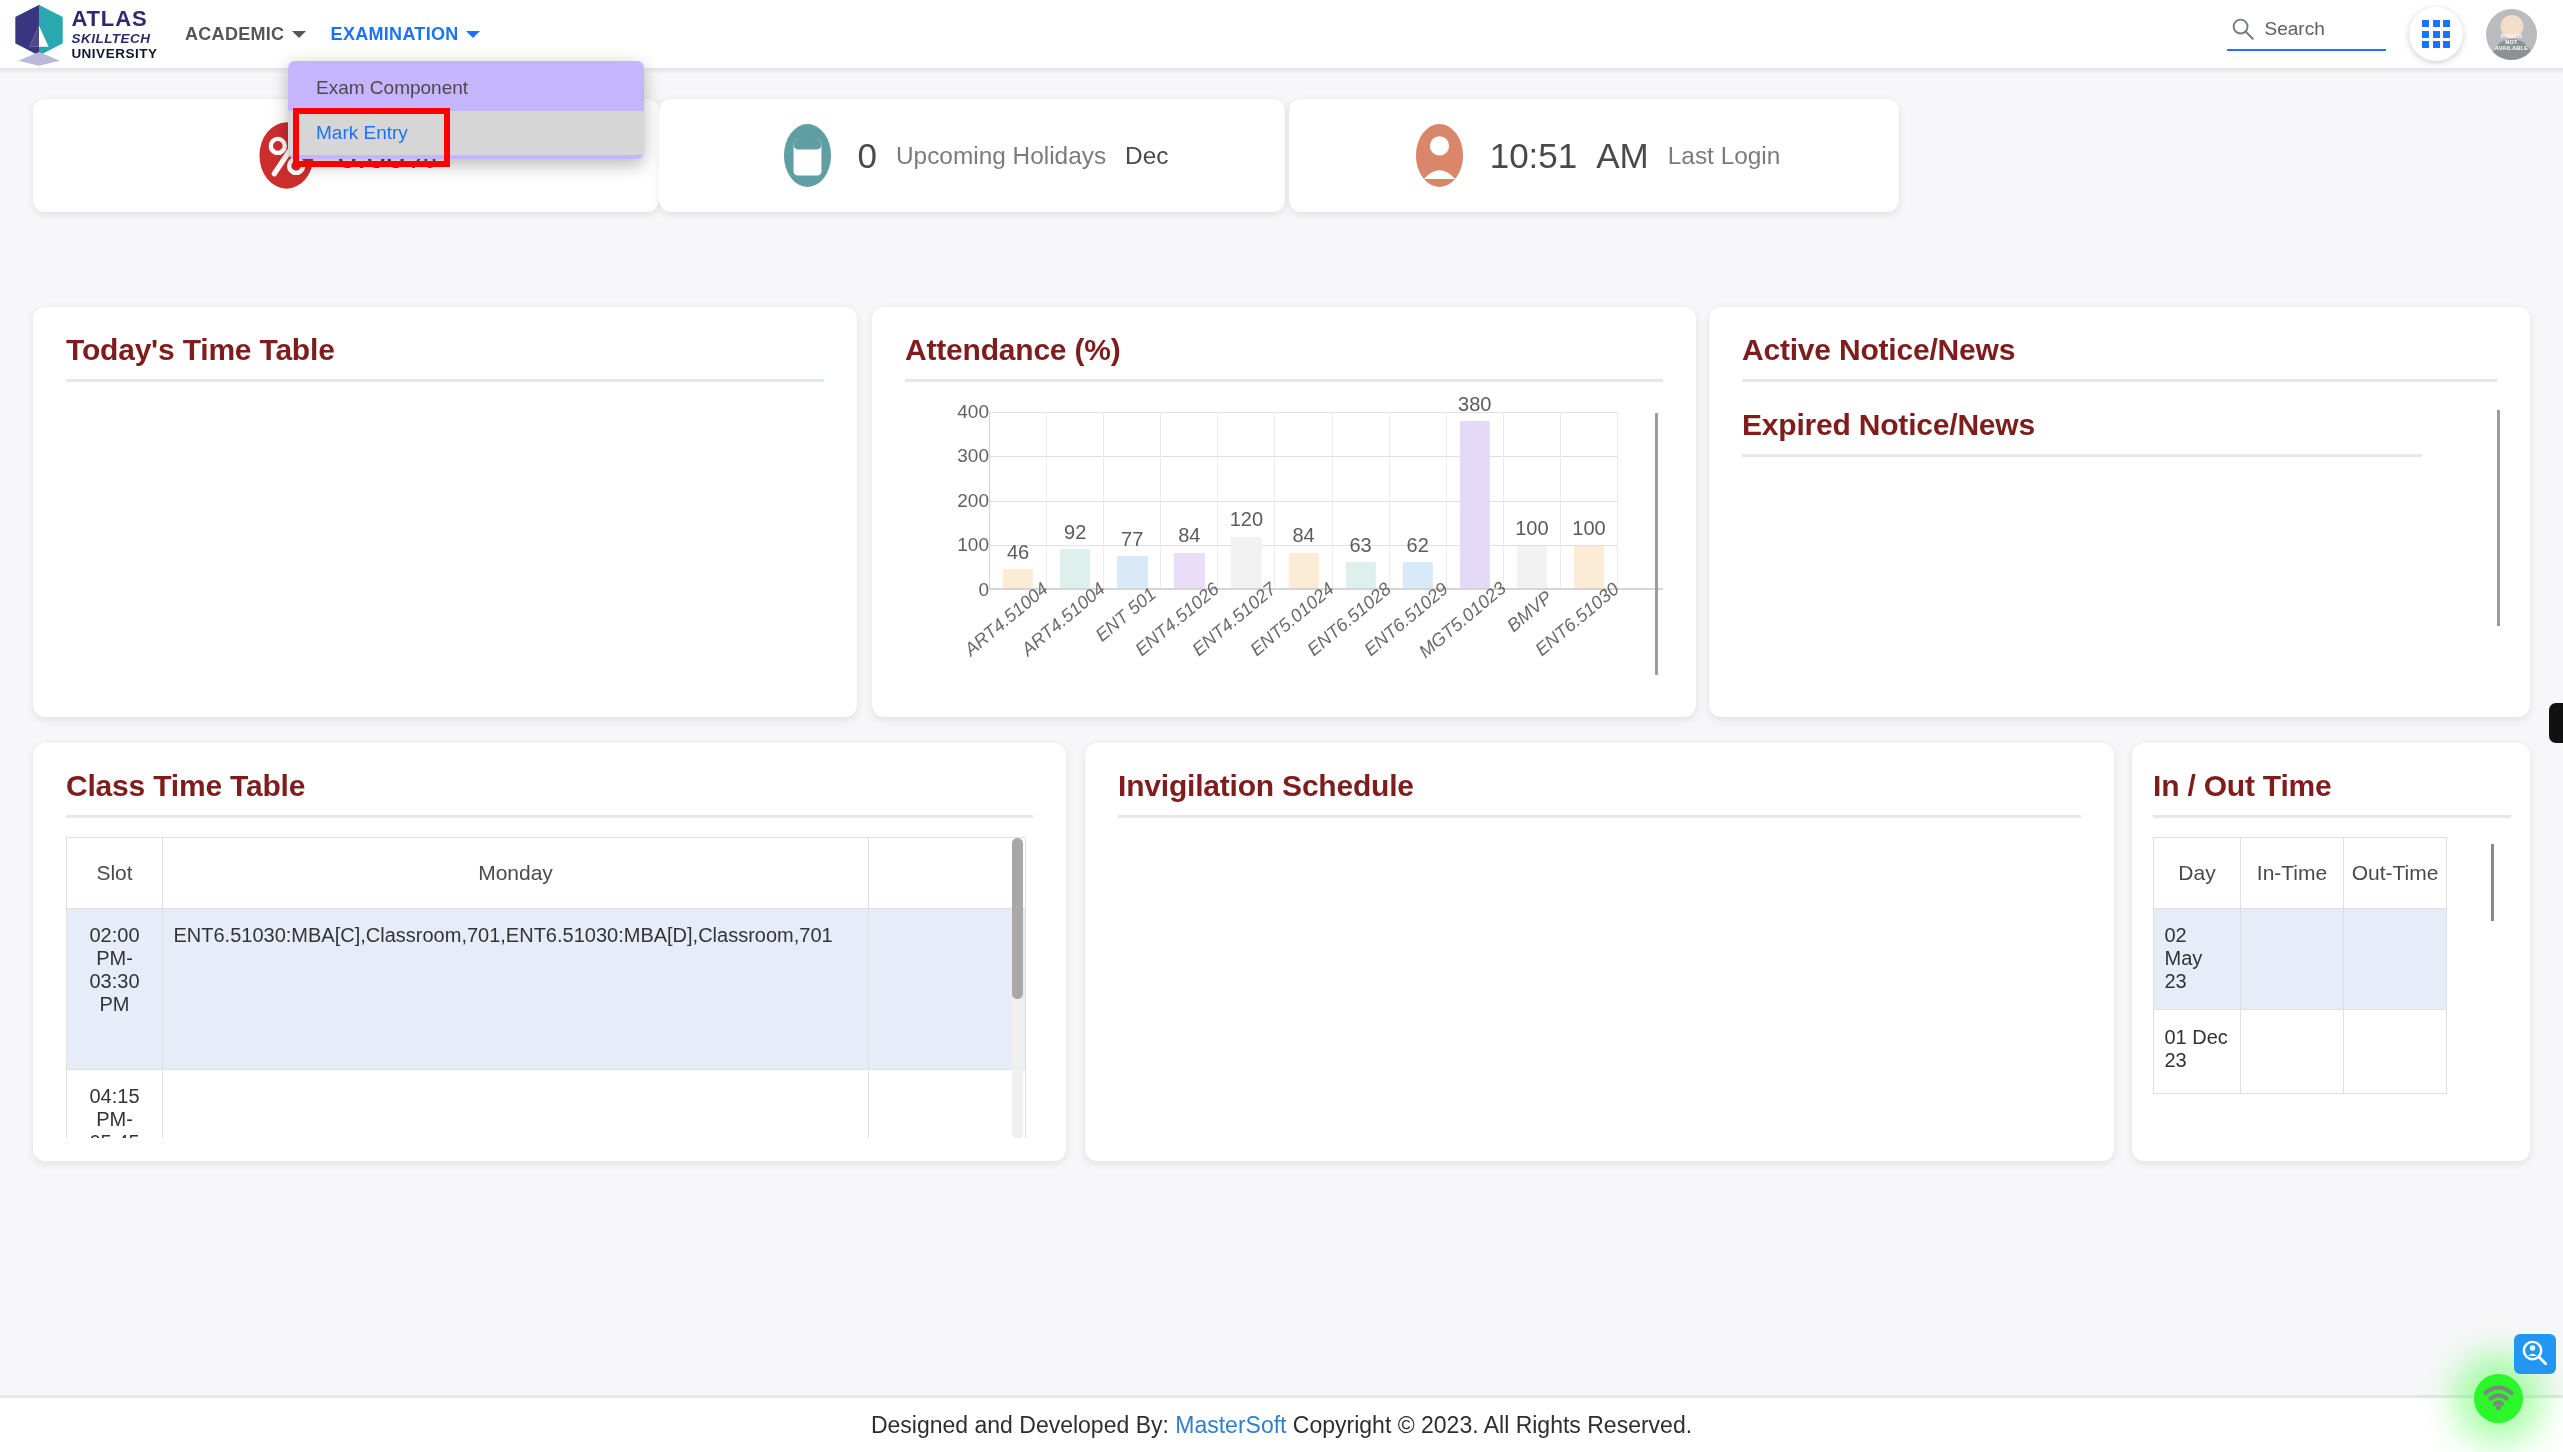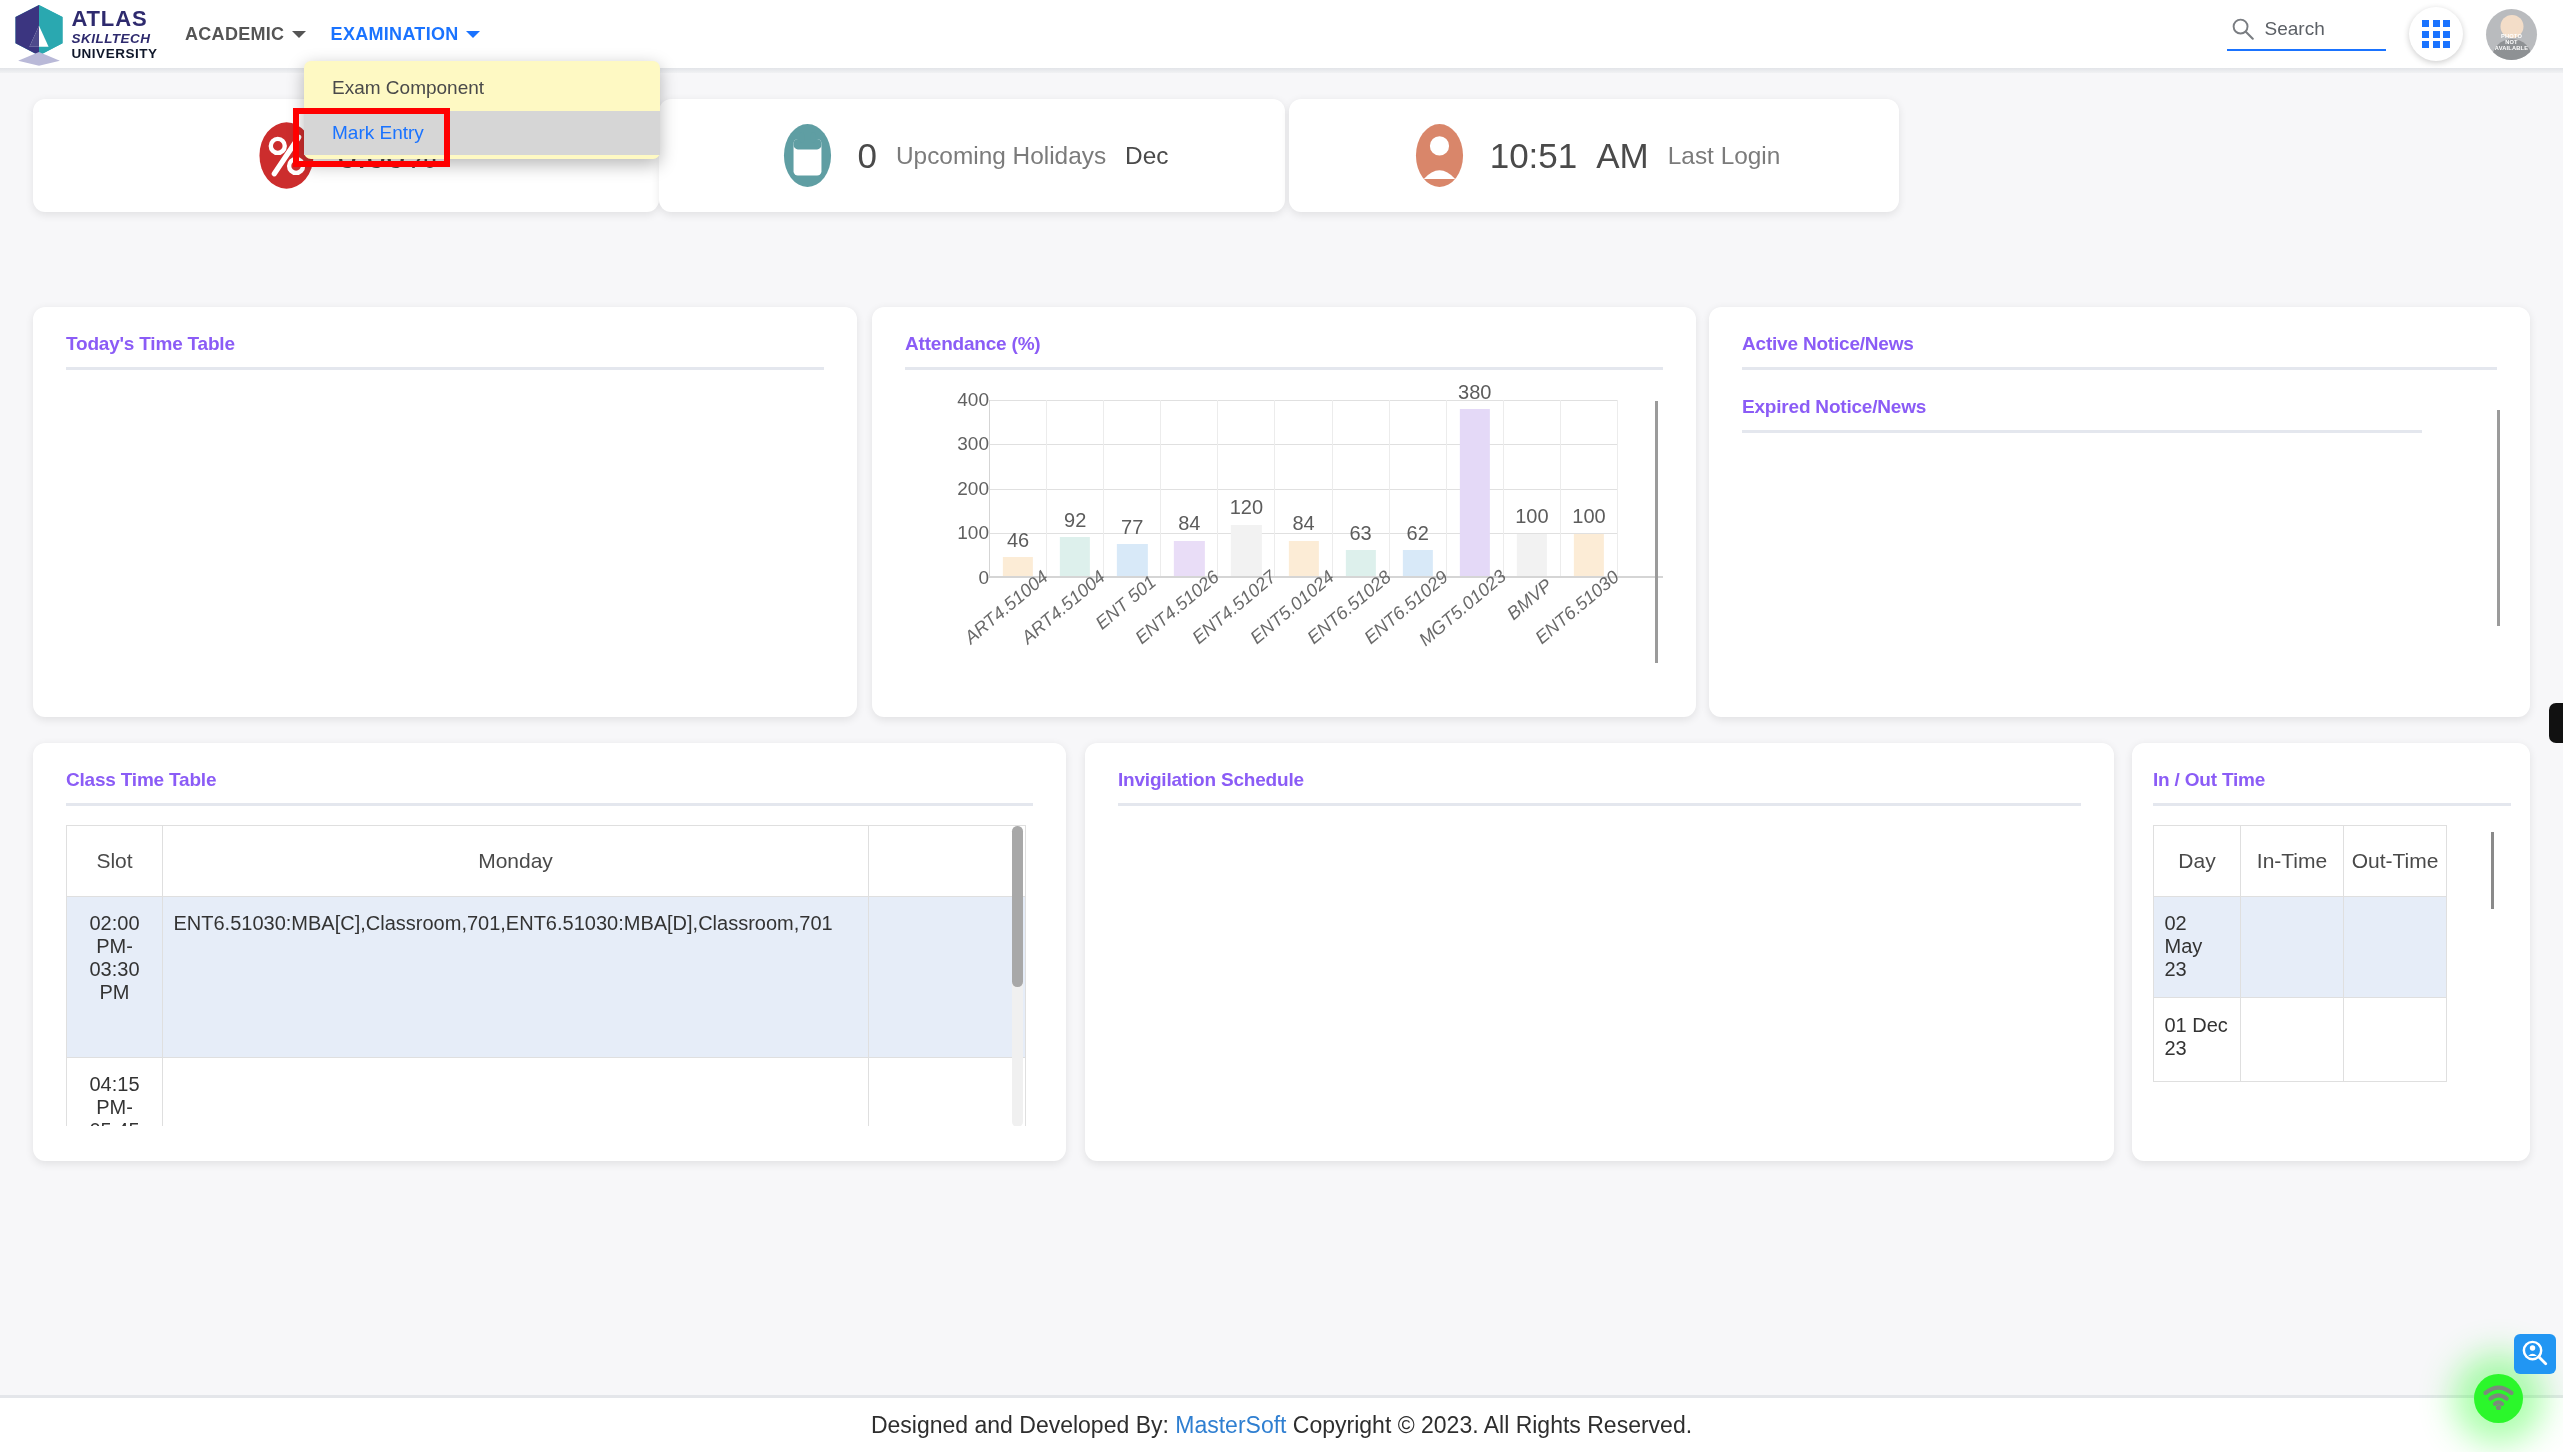--- a/index.html
+++ b/index.html
@@ -58,39 +58,39 @@
   .avatar .body { position: absolute; left: 50%; bottom: -7.8px; transform: translateX(-50%);
                   width: 40px; height: 28px; border-radius: 20px 20px 0 0; background: #8e9194; }
   .avatar .pna { position: absolute; left: 0; right: 0; bottom: 8.7px; text-align: center;
                  font-size: 5.7px; font-weight: 700; color: #ffffff; line-height: 6.1px; letter-spacing: 0.2px;}
 
   .nav-underline { position: absolute; left: 0; top: 68px; width: 2563px; height: 5.2px;
                    background: linear-gradient(#e2e4e8, #f1f2f4); z-index: 39; }
 
   
   .dropdown {
-    position: absolute; left: 304px; top: 61px; width: 356px;
-    background: #fef9c3; border-radius: 7px;
+    position: absolute; left: 288px; top: 61px; width: 356px;
+    background: #c4b5fd; border-radius: 7px;
     box-shadow: 0 5.2px 17.4px rgba(0,0,0,.28); z-index: 60; padding: 5.2px 0 3.5px;
   }
   .dd-item { padding: 11.3px 0 11.3px 28px; font-size: 19px; color: #4a4a4a; cursor: pointer; }
   .dd-item.selected { background: #d6d6d6; color: #1a73ff; }
   .dd-highlight {
     position: absolute; left: 293px; top: 108px; width: 157px; height: 59px;
     border: 6.1px solid #ff0000; z-index: 70; pointer-events: none;
   }
 
   
   .page { position: absolute; left: 0; top: 73px; width: 2563px; height: 1322px; background: #f7f7f9; }
 
   .card {
     background: #fff; border-radius: 12.2px; box-shadow: 0 2.6px 8.7px rgba(0,0,0,.09);
     position: absolute;
   }
-  .card-title { font-size: 19px; font-weight: 700; color: #8b5cf6; letter-spacing: -0.2px; }
+  .card-title { font-size: 30px; font-weight: 700; color: #7f1d1d; letter-spacing: -0.2px; }
   .card-rule { height: 2.6px; background: #e4e7ee; margin-top: 12.2px; }
 
   
   .stat { height: 113px; top: 26px; display: flex; align-items: center; }
   .stat .inner { display: flex; align-items: center; gap: 19px; margin: 0 auto; padding: 0 26px; }
   .stat .ico { width: 63px; height: 75px; flex: 0 0 63px; display: flex; align-items: center; justify-content: center; }
   .stat .big { font-size: 35px; color: #4a4a4a; font-weight: 400; }
   .stat .lbl { font-size: 24.4px; color: #7b7b7b; }
   .stat .lbl2 { font-size: 24.4px; color: #4a4a4a; }
 

